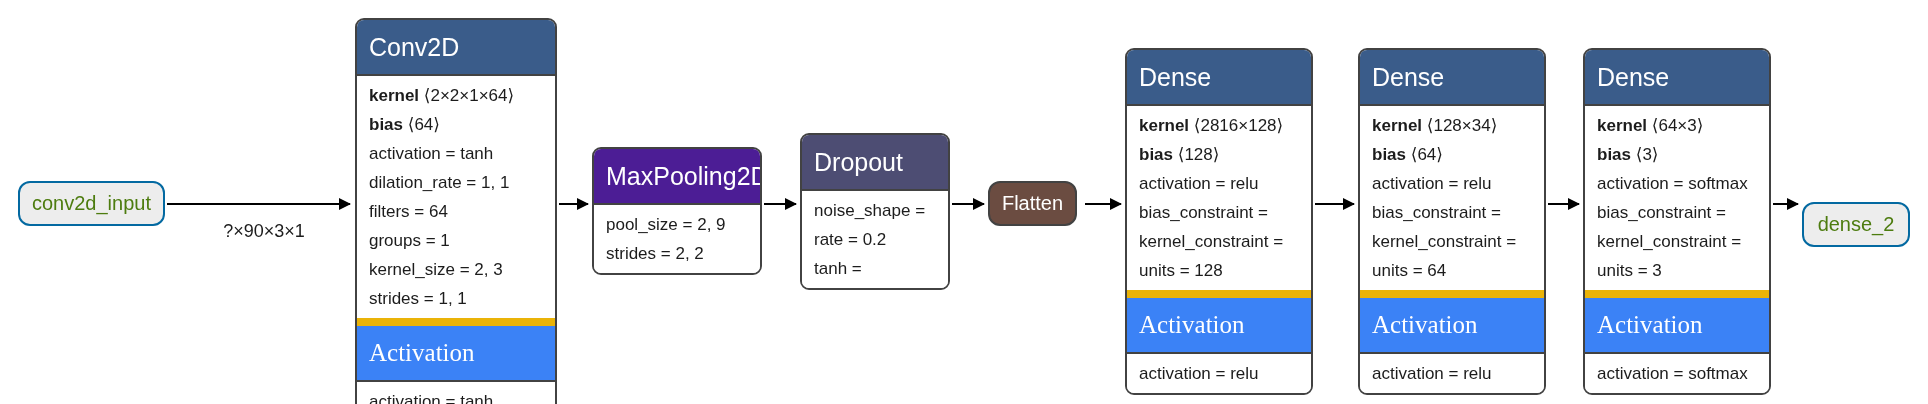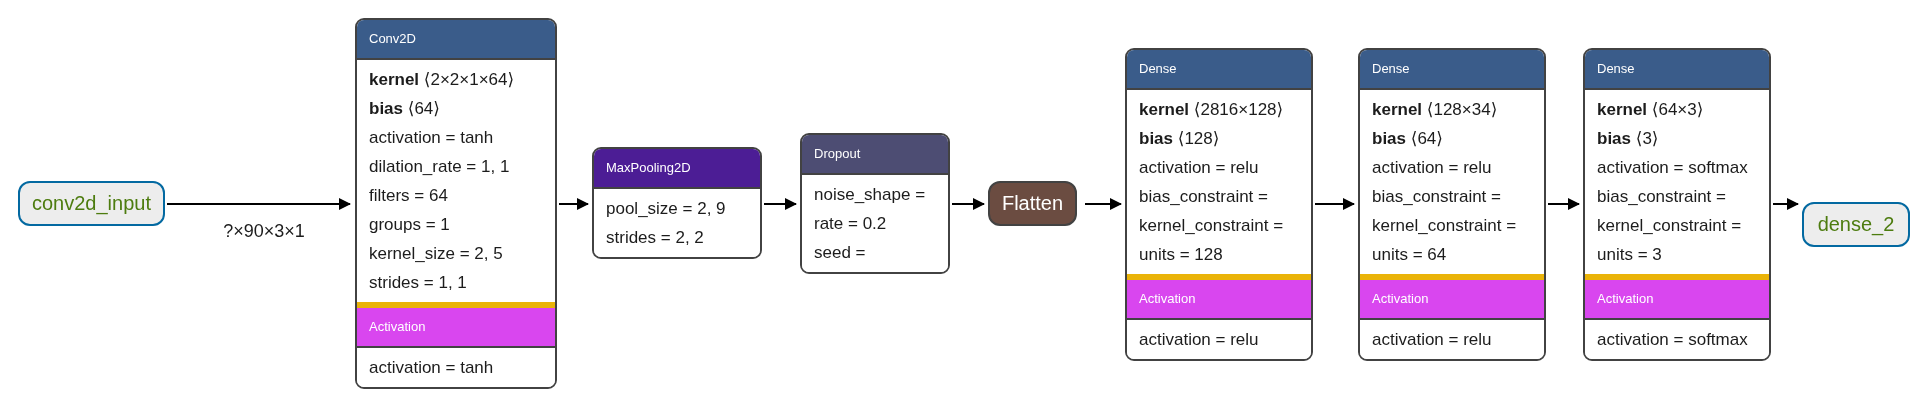--- a/index.html
+++ b/index.html
@@ -29,29 +29,29 @@
     display:flex;align-items:center;justify-content:center;
     font-size:20px;color:#ffffff;box-sizing:border-box;
   }
   
   .node{
     position:absolute;
     background:#ffffff;border:2px solid #424242;border-radius:9px;
     overflow:hidden;box-sizing:border-box;
   }
   .hdr{
-    height:38px;line-height:38px;padding:0 12px;
-    font-size:13px;color:#ffffff;
+    height:38px;line-height:38px;padding:8px 12px;
+    font-size:25px;color:#ffffff;
     border-bottom:2px solid #424242;
     white-space:nowrap;
   }
   .hdr.blue{background:#3a5c8a;}
   .hdr.green{background:#4c1d95;}
   .hdr.slate{background:#4d4d73;}
-  .hdr.red{background:#d946ef;border-top:6px solid #eab308;}
+  .hdr.red{background:#3b82f6;border-top:8px solid #eab308;font-family:Liberation Serif, serif;}
   .body{padding:5px 0;background:#ffffff;}
   .row{
     padding:0 12px;line-height:29px;font-size:17px;color:#1c1c1c;
     white-space:nowrap;
   }
   .pname{font-weight:bold;}
 </style>
 </head>
 <body>
 
@@ -81,21 +81,21 @@
 
   <div class="node" style="left:355px;top:18px;width:202px;">
     <div class="hdr blue">Conv2D</div>
     <div class="body">
       <div class="row"><span class="pname">kernel</span> <span>⟨2×2×1×64⟩</span></div>
       <div class="row"><span class="pname">bias</span> <span>⟨64⟩</span></div>
       <div class="row">activation = tanh</div>
       <div class="row">dilation_rate = 1, 1</div>
       <div class="row">filters = 64</div>
       <div class="row">groups = 1</div>
-      <div class="row">kernel_size = 2, 5</div>
+      <div class="row">kernel_size = 2, 3</div>
       <div class="row">strides = 1, 1</div>
     </div>
     <div class="hdr red">Activation</div>
     <div class="body">
       <div class="row">activation = tanh</div>
     </div>
   </div>
 
   <div class="node" style="left:592px;top:147px;width:170px;">
     <div class="hdr green">MaxPooling2D</div>
@@ -103,21 +103,21 @@
       <div class="row">pool_size = 2, 9</div>
       <div class="row">strides = 2, 2</div>
     </div>
   </div>
 
   <div class="node" style="left:800px;top:133px;width:150px;">
     <div class="hdr slate">Dropout</div>
     <div class="body">
       <div class="row">noise_shape =</div>
       <div class="row">rate = 0.2</div>
-      <div class="row">seed =</div>
+      <div class="row">tanh =</div>
     </div>
   </div>
 
   <div class="pill-node" style="left:988px;top:181px;width:89px;">
     <span>Flatten</span>
   </div>
 
   <div class="node" style="left:1125px;top:48px;width:188px;">
     <div class="hdr blue">Dense</div>
     <div class="body">

